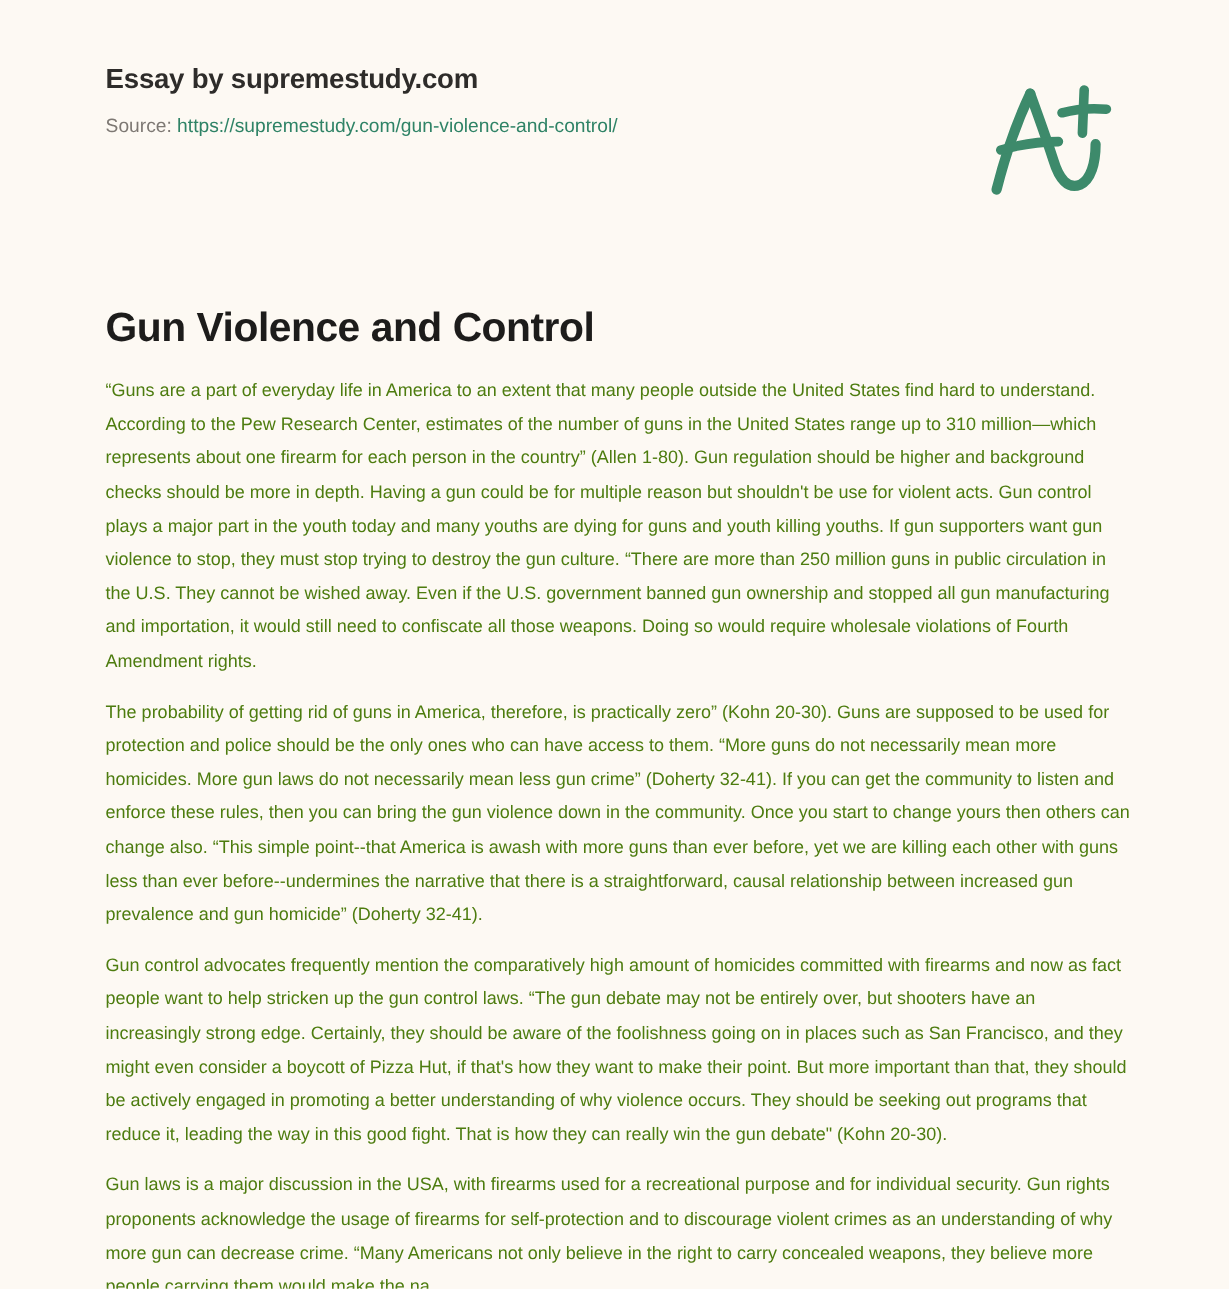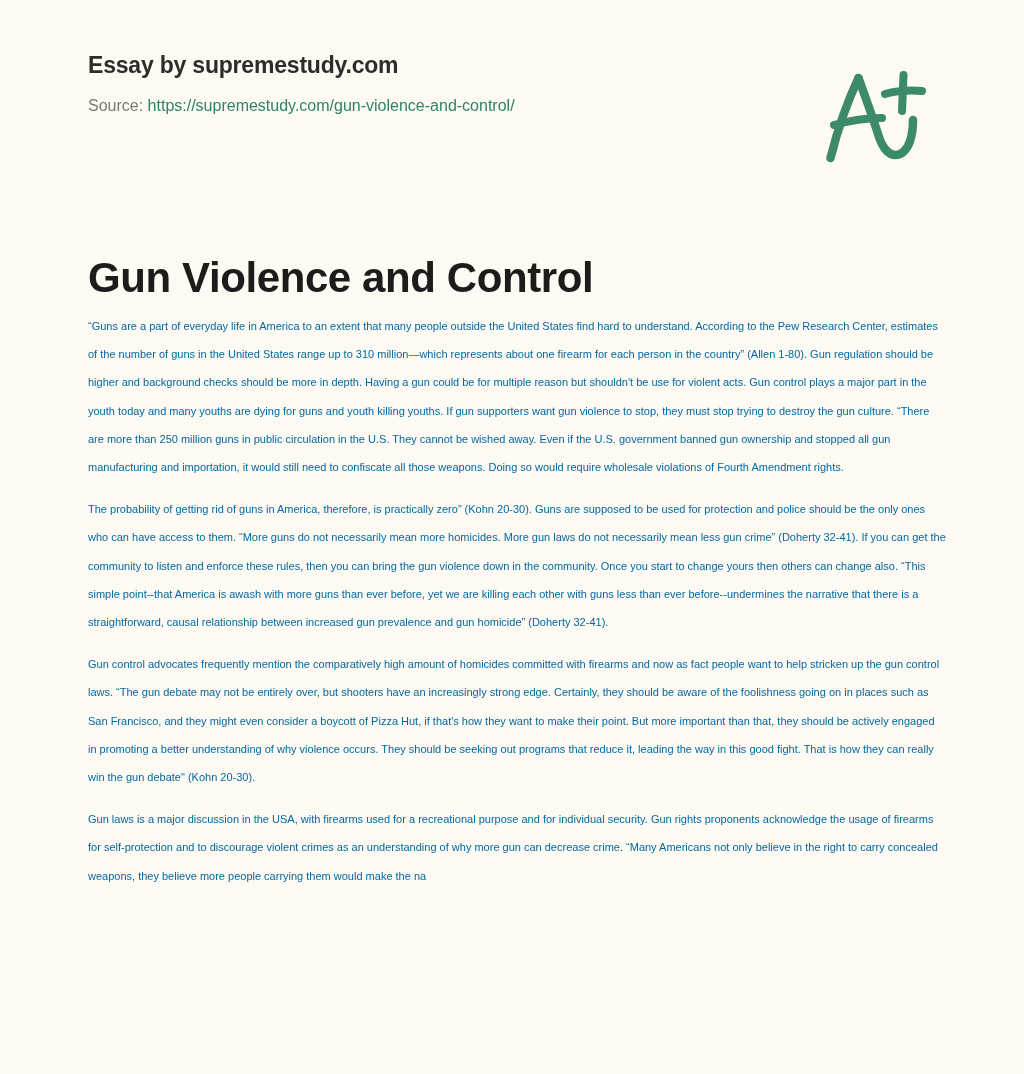--- a/index.html
+++ b/index.html
@@ -72,40 +72,40 @@
     height: 104px;
   }
 
   
   .title {
     position: absolute;
     left: 88px;
     top: 252px;
     width: 860px;
     margin: 0;
-    font-size: 42px;
+    font-size: 34px;
     font-weight: bold;
     color: #1d1c1b;
     letter-spacing: -0.4px;
     line-height: 1.25;
   }
 
   
   .body-copy {
     position: absolute;
     left: 88px;
     top: 312px;
     width: 858px;
   }
 
   .body-copy p {
     margin: 0 0 14px 0;
-    font-size: 11px;
+    font-size: 15px;
     line-height: 28.2px;
-    color: #0369a1;
+    color: #4d7c0f;
     text-align: left;
   }
   .body-copy p:last-child {
     margin-bottom: 0;
   }
 </style>
 </head>
 <body>
 
 <div class="page">

